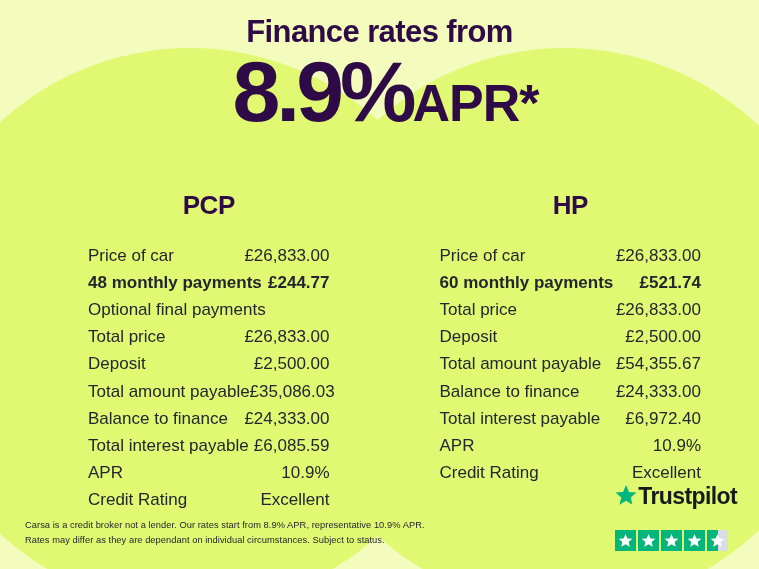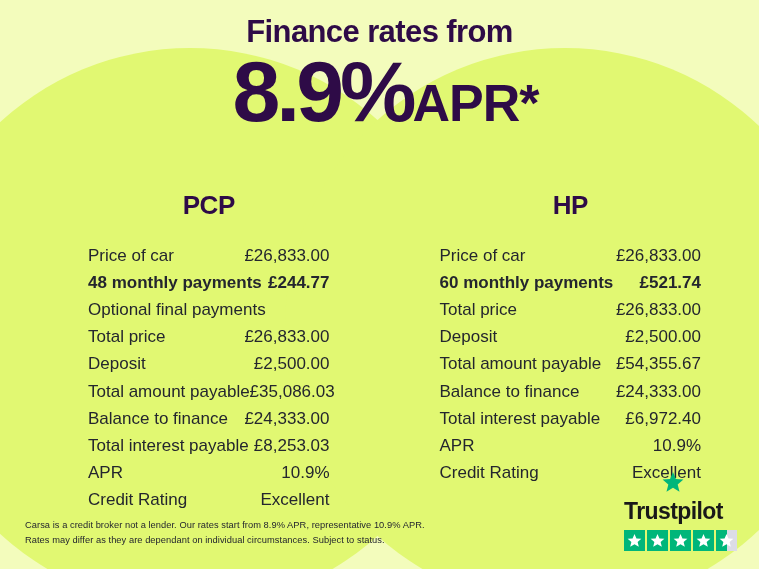--- a/index.html
+++ b/index.html
@@ -104,22 +104,21 @@
     right:22px; bottom:18px;
     z-index:3;
     display:flex;
     flex-direction:column;
     align-items:flex-start;
   }
   .tp-word {
     display:flex;
     align-items:center;
     gap:1px;
-    margin-bottom:5px;
-    flex-direction:column;
+    margin-bottom:20px;
   }
   .tp-name {
     font-size:23px;
     font-weight:bold;
     color:#191919;
     letter-spacing:-0.6px;
   }
   .tp-stars { display:flex; gap:2px; }
   .tp-star {
     width:21px; height:21px;
@@ -180,21 +179,21 @@
           <div class="row">
             <span class="label">Total amount payable</span>
             <span class="value">£35,086.03</span>
           </div>
           <div class="row">
             <span class="label">Balance to finance</span>
             <span class="value">£24,333.00</span>
           </div>
           <div class="row">
             <span class="label">Total interest payable</span>
-            <span class="value">£8,253.03</span>
+            <span class="value">£6,085.59</span>
           </div>
           <div class="row">
             <span class="label">APR</span>
             <span class="value">10.9%</span>
           </div>
           <div class="row">
             <span class="label">Credit Rating</span>
             <span class="value">Excellent</span>
           </div>
         </div>

